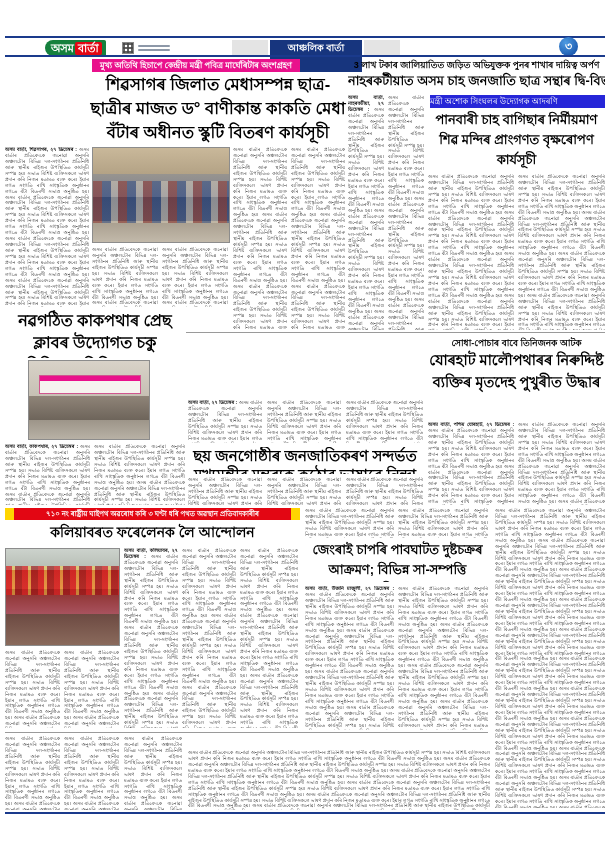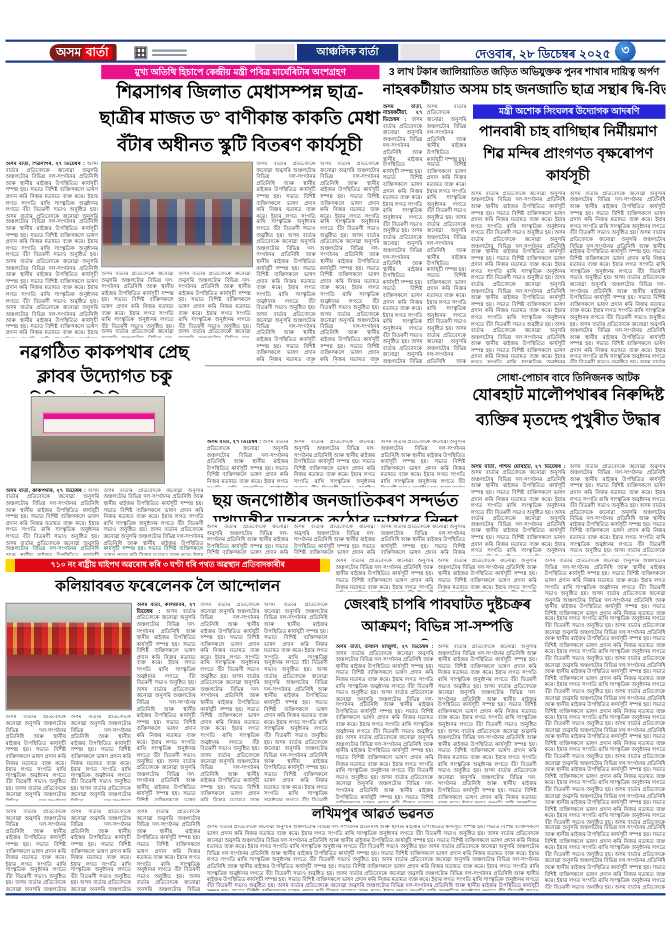--- a/index.html
+++ b/index.html
@@ -6,35 +6,35 @@
   body{width:610px;height:862px;position:relative;font-family:"Liberation Sans","DejaVu Sans",sans-serif;}
   #page{position:absolute;left:0;top:0;width:610px;height:862px;background:#fff;overflow:hidden;}
   .abs{position:absolute;box-sizing:border-box;}
   .rule{background:#1a3a8c;}
   .grayrule{background:#9a9a9a;}
   .col{font-size:4.8px;line-height:1.24;text-align:justify;color:#222;overflow:hidden;word-break:break-word;}
   .dateline{font-weight:bold;color:#000;}
   .hl{font-weight:bold;color:#000;text-align:center;overflow:hidden;}
   .kickertext{font-weight:bold;color:#000;text-align:center;overflow:hidden;}
   .photo{border:1px solid #8c8c8c;overflow:hidden;}
-  .masthead{background:#7f1d1d;color:#fff;font-weight:bold;font-size:11px;line-height:16px;
+  .masthead{background:#15803d;color:#fff;font-weight:bold;font-size:11px;line-height:16px;
     padding:0 4px 0 6px;border-radius:9px 2px 2px 9px;display:flex;align-items:center;gap:1px;}
   .m2{background:#e30613;color:#fff;padding:0 3px;border-radius:2px;line-height:13px;font-size:11px;}
   .qr{width:12px;height:12px;border:1px solid #888;
       background:
         repeating-linear-gradient(0deg,rgba(70,70,70,.85) 0 2px,transparent 2px 4px),
         repeating-linear-gradient(90deg,rgba(70,70,70,.85) 0 2px,#fff 2px 4px);}
   .weblines i{display:block;width:32px;height:2px;background:#8d98a8;margin:2px 0;border-radius:1px;}
   .graybox{background:#e4e4e4;}
   .sectionbox{background:#17357e;color:#fff;font-weight:bold;font-size:9.5px;text-align:center;line-height:16px;}
   .datetext{color:#0e2a6e;font-weight:bold;font-size:11px;text-align:right;}
   .pagecircle{width:19px;height:19px;border-radius:50%;background:radial-gradient(circle at 35% 30%,#4e9be2,#0d47a1);
       color:#fff;font-weight:bold;font-size:11px;text-align:center;line-height:19px;}
   .magkicker{background:#e9118c;color:#fff;font-weight:bold;font-size:8.2px;text-align:center;line-height:13px;overflow:hidden;}
-  .bluekicker{background:#2626d8;color:#fff;font-weight:bold;font-size:8.2px;text-align:center;line-height:13px;overflow:hidden;}
+  .bluekicker{background:#2626d8;color:#fff;font-weight:normal;font-size:8.2px;text-align:left;line-height:13px;overflow:hidden;}
   .redstrip{background:linear-gradient(90deg,#ffd500 0 9px,#e30613 9px calc(100% - 9px),#ffd500 calc(100% - 9px));
       color:#fff;font-weight:bold;font-size:7px;text-align:center;line-height:12px;overflow:hidden;}
   .banner{position:absolute;left:8%;top:18%;width:84%;height:22%;background:#f6f3ef;border:1px solid #d0568f;}
   .banner:before{content:"";position:absolute;left:0;top:0;width:100%;height:30%;background:#e9118c;}
 </style>
 </head>
 <body>
 
 <div id="page">
 
@@ -44,29 +44,28 @@
     <span>অসম</span>
       <span class="m2">বাৰ্তা</span>
   </div>
   <div class="abs qr" style="left:122px;top:42px"></div>
   <div class="abs weblines" style="left:138px;top:43px">
       <i></i>
       <i></i>
     </div>
 
   <div class="abs graybox" style="left:232px;top:40px;width:36px;height:15px"></div>
-  <div class="abs sectionbox" style="left:270px;top:40px;width:92px;height:16px">আঞ্চলিক বাৰ্তা</div>
+  <div class="abs sectionbox" style="left:270px;top:40px;width:92px;height:32px">আঞ্চলিক বাৰ্তা</div>
   <div class="abs graybox" style="left:364px;top:40px;width:36px;height:15px"></div>
 
-  <div class="abs datetext" style="left:405px;top:41px;width:150px">দেওবাৰ, ২৮ ডিচেম্বৰ ২০২৫</div>
   <div class="abs pagecircle" style="left:559px;top:37px">৩</div>
 
   <div class="abs rule" style="left:5px;top:55px;width:600px;height:1.5px"></div>
 
-  <div class="abs magkicker" style="left:92px;top:58.5px;width:253px;height:13px">মুখ্য অতিথি হিচাপে কেন্দ্ৰীয় মন্ত্ৰী পবিত্ৰ মাৰ্ঘেৰিটাৰ অংশগ্ৰহণ</div>
+  <div class="abs magkicker" style="left:92px;top:58.5px;width:208px;height:13px">মুখ্য অতিথি হিচাপে কেন্দ্ৰীয় মন্ত্ৰী পবিত্ৰ মাৰ্ঘেৰিটাৰ অংশগ্ৰহণ</div>
   <div class="abs hl" style="left:88px;top:73px;width:260px;height:72px;font-size:16.5px;line-height:1.45">শিৱসাগৰ জিলাত মেধাসম্পন্ন ছাত্ৰ-ছাত্ৰীৰ মাজত ড° বাণীকান্ত কাকতি মেধা বঁটাৰ অধীনত স্কুটি বিতৰণ কাৰ্যসূচী সম্পন্ন</div>
 
   <div class="abs photo" style="left:92px;top:147px;width:138px;height:96px;
       background:linear-gradient(180deg,#c9b89a 0%,#b3a285 28%,#97948f 28%,#7d8090 52%,#45506a 52%,#5d6374 78%,#a89e8e 78%,#c2b9aa 100%);">
     <div style="position:absolute;left:0;top:35%;width:100%;height:45%;
         background:repeating-linear-gradient(90deg,rgba(140,50,45,.55) 0 9px,rgba(40,70,130,.5) 9px 18px,rgba(220,210,190,.45) 18px 25px);"></div>
   </div>
 
   <div class="abs col" style="left:5px;top:147px;width:84px;height:160px">
     <span class="dateline">অসম বাৰ্তা, শিৱসাগৰ, ২৭ ডিচেম্বৰ :</span> <span>অসম বাৰ্তাৰ প্ৰতিবেদকে জনোৱা অনুসৰি অঞ্চলটোৰ বিভিন্ন দল-সংগঠনৰ প্ৰতিনিধি আৰু স্থানীয় ৰাইজৰ উপস্থিতিত কাৰ্যসূচী সম্পন্ন হয়। সভাত বিশিষ্ট ব্যক্তিসকলে ভাষণ প্ৰদান কৰি নিজৰ মতামত ব্যক্ত কৰে। ইয়াৰ লগত সংগতি ৰাখি সাংস্কৃতিক অনুষ্ঠানৰ লগতে বঁটা বিতৰণী সভাও অনুষ্ঠিত হয়। অসম বাৰ্তাৰ প্ৰতিবেদকে জনোৱা অনুসৰি অঞ্চলটোৰ বিভিন্ন দল-সংগঠনৰ প্ৰতিনিধি আৰু স্থানীয় ৰাইজৰ উপস্থিতিত কাৰ্যসূচী সম্পন্ন হয়। সভাত বিশিষ্ট ব্যক্তিসকলে ভাষণ প্ৰদান কৰি নিজৰ মতামত ব্যক্ত কৰে। ইয়াৰ লগত সংগতি ৰাখি সাংস্কৃতিক অনুষ্ঠানৰ লগতে বঁটা বিতৰণী সভাও অনুষ্ঠিত হয়। অসম বাৰ্তাৰ প্ৰতিবেদকে জনোৱা অনুসৰি অঞ্চলটোৰ বিভিন্ন দল-সংগঠনৰ প্ৰতিনিধি আৰু স্থানীয় ৰাইজৰ উপস্থিতিত কাৰ্যসূচী সম্পন্ন হয়। সভাত বিশিষ্ট ব্যক্তিসকলে ভাষণ প্ৰদান কৰি নিজৰ মতামত ব্যক্ত কৰে। ইয়াৰ লগত সংগতি ৰাখি সাংস্কৃতিক অনুষ্ঠানৰ লগতে বঁটা বিতৰণী সভাও অনুষ্ঠিত হয়। অসম বাৰ্তাৰ প্ৰতিবেদকে জনোৱা অনুসৰি অঞ্চলটোৰ বিভিন্ন দল-সংগঠনৰ প্ৰতিনিধি আৰু স্থানীয় ৰাইজৰ উপস্থিতিত কাৰ্যসূচী সম্পন্ন হয়। সভাত বিশিষ্ট ব্যক্তিসকলে ভাষণ প্ৰদান কৰি নিজৰ মতামত ব্যক্ত কৰে। ইয়াৰ লগত সংগতি ৰাখি সাংস্কৃতিক অনুষ্ঠানৰ লগতে বঁটা বিতৰণী সভাও অনুষ্ঠিত হয়। অসম বাৰ্তাৰ প্ৰতিবেদকে জনোৱা অনুসৰি অঞ্চলটোৰ বিভিন্ন দল-সংগঠনৰ প্ৰতিনিধি আৰু স্থানীয় ৰাইজৰ উপস্থিতিত কাৰ্যসূচী সম্পন্ন হয়। সভাত বিশিষ্ট ব্যক্তিসকলে ভাষণ প্ৰদান কৰি নিজৰ মতামত ব্যক্ত কৰে। ইয়াৰ লগত সংগতি ৰাখি সাংস্কৃতিক অনুষ্ঠানৰ লগতে বঁটা বিতৰণী সভাও অনুষ্ঠিত হয়। অসম বাৰ্তাৰ প্ৰতিবেদকে জনোৱা অনুসৰি অঞ্চলটোৰ বিভিন্ন দল-সংগঠনৰ প্ৰতিনিধি আৰু স্থানীয় ৰাইজৰ উপস্থিতিত কাৰ্যসূচী সম্পন্ন হয়। সভাত বিশিষ্ট ব্যক্তিসকলে ভাষণ প্ৰদান কৰি নিজৰ মতামত ব্যক্ত কৰে। ইয়াৰ লগত সংগতি ৰাখি সাংস্কৃতিক অনুষ্ঠানৰ লগতে বঁটা বিতৰণী সভাও অনুষ্ঠিত হয়। </span>
@@ -146,17 +145,16 @@
   </div>
   <div class="abs col" style="left:398px;top:586px;width:90px;height:144px"><span>অসম বাৰ্তাৰ প্ৰতিবেদকে জনোৱা অনুসৰি অঞ্চলটোৰ বিভিন্ন দল-সংগঠনৰ প্ৰতিনিধি আৰু স্থানীয় ৰাইজৰ উপস্থিতিত কাৰ্যসূচী সম্পন্ন হয়। সভাত বিশিষ্ট ব্যক্তিসকলে ভাষণ প্ৰদান কৰি নিজৰ মতামত ব্যক্ত কৰে। ইয়াৰ লগত সংগতি ৰাখি সাংস্কৃতিক অনুষ্ঠানৰ লগতে বঁটা বিতৰণী সভাও অনুষ্ঠিত হয়। অসম বাৰ্তাৰ প্ৰতিবেদকে জনোৱা অনুসৰি অঞ্চলটোৰ বিভিন্ন দল-সংগঠনৰ প্ৰতিনিধি আৰু স্থানীয় ৰাইজৰ উপস্থিতিত কাৰ্যসূচী সম্পন্ন হয়। সভাত বিশিষ্ট ব্যক্তিসকলে ভাষণ প্ৰদান কৰি নিজৰ মতামত ব্যক্ত কৰে। ইয়াৰ লগত সংগতি ৰাখি সাংস্কৃতিক অনুষ্ঠানৰ লগতে বঁটা বিতৰণী সভাও অনুষ্ঠিত হয়। অসম বাৰ্তাৰ প্ৰতিবেদকে জনোৱা অনুসৰি অঞ্চলটোৰ বিভিন্ন দল-সংগঠনৰ প্ৰতিনিধি আৰু স্থানীয় ৰাইজৰ উপস্থিতিত কাৰ্যসূচী সম্পন্ন হয়। সভাত বিশিষ্ট ব্যক্তিসকলে ভাষণ প্ৰদান কৰি নিজৰ মতামত ব্যক্ত কৰে। ইয়াৰ লগত সংগতি ৰাখি সাংস্কৃতিক অনুষ্ঠানৰ লগতে বঁটা বিতৰণী সভাও অনুষ্ঠিত হয়। অসম বাৰ্তাৰ প্ৰতিবেদকে জনোৱা অনুসৰি অঞ্চলটোৰ বিভিন্ন দল-সংগঠনৰ প্ৰতিনিধি আৰু স্থানীয় ৰাইজৰ উপস্থিতিত কাৰ্যসূচী সম্পন্ন হয়। সভাত বিশিষ্ট ব্যক্তিসকলে ভাষণ প্ৰদান কৰি নিজৰ মতামত ব্যক্ত কৰে। ইয়াৰ লগত সংগতি ৰাখি সাংস্কৃতিক অনুষ্ঠানৰ লগতে বঁটা বিতৰণী সভাও অনুষ্ঠিত হয়। অসম বাৰ্তাৰ প্ৰতিবেদকে জনোৱা অনুসৰি অঞ্চলটোৰ বিভিন্ন দল-সংগঠনৰ প্ৰতিনিধি আৰু স্থানীয় ৰাইজৰ উপস্থিতিত কাৰ্যসূচী সম্পন্ন হয়। সভাত বিশিষ্ট ব্যক্তিসকলে ভাষণ প্ৰদান কৰি নিজৰ মতামত ব্যক্ত কৰে। ইয়াৰ লগত সংগতি ৰাখি সাংস্কৃতিক অনুষ্ঠানৰ লগতে বঁটা বিতৰণী সভাও অনুষ্ঠিত হয়। অসম বাৰ্তাৰ প্ৰতিবেদকে জনোৱা অনুসৰি অঞ্চলটোৰ বিভিন্ন দল-সংগঠনৰ প্ৰতিনিধি আৰু স্থানীয় ৰাইজৰ উপস্থিতিত কাৰ্যসূচী সম্পন্ন হয়। সভাত বিশিষ্ট ব্যক্তিসকলে ভাষণ প্ৰদান কৰি নিজৰ মতামত ব্যক্ত কৰে। ইয়াৰ লগত সংগতি ৰাখি সাংস্কৃতিক অনুষ্ঠানৰ লগতে বঁটা বিতৰণী সভাও অনুষ্ঠিত হয়। </span></div>
 
   <div class="abs col" style="left:495px;top:508px;width:110px;height:300px"><span>অসম বাৰ্তাৰ প্ৰতিবেদকে জনোৱা অনুসৰি অঞ্চলটোৰ বিভিন্ন দল-সংগঠনৰ প্ৰতিনিধি আৰু স্থানীয় ৰাইজৰ উপস্থিতিত কাৰ্যসূচী সম্পন্ন হয়। সভাত বিশিষ্ট ব্যক্তিসকলে ভাষণ প্ৰদান কৰি নিজৰ মতামত ব্যক্ত কৰে। ইয়াৰ লগত সংগতি ৰাখি সাংস্কৃতিক অনুষ্ঠানৰ লগতে বঁটা বিতৰণী সভাও অনুষ্ঠিত হয়। অসম বাৰ্তাৰ প্ৰতিবেদকে জনোৱা অনুসৰি অঞ্চলটোৰ বিভিন্ন দল-সংগঠনৰ প্ৰতিনিধি আৰু স্থানীয় ৰাইজৰ উপস্থিতিত কাৰ্যসূচী সম্পন্ন হয়। সভাত বিশিষ্ট ব্যক্তিসকলে ভাষণ প্ৰদান কৰি নিজৰ মতামত ব্যক্ত কৰে। ইয়াৰ লগত সংগতি ৰাখি সাংস্কৃতিক অনুষ্ঠানৰ লগতে বঁটা বিতৰণী সভাও অনুষ্ঠিত হয়। অসম বাৰ্তাৰ প্ৰতিবেদকে জনোৱা অনুসৰি অঞ্চলটোৰ বিভিন্ন দল-সংগঠনৰ প্ৰতিনিধি আৰু স্থানীয় ৰাইজৰ উপস্থিতিত কাৰ্যসূচী সম্পন্ন হয়। সভাত বিশিষ্ট ব্যক্তিসকলে ভাষণ প্ৰদান কৰি নিজৰ মতামত ব্যক্ত কৰে। ইয়াৰ লগত সংগতি ৰাখি সাংস্কৃতিক অনুষ্ঠানৰ লগতে বঁটা বিতৰণী সভাও অনুষ্ঠিত হয়। অসম বাৰ্তাৰ প্ৰতিবেদকে জনোৱা অনুসৰি অঞ্চলটোৰ বিভিন্ন দল-সংগঠনৰ প্ৰতিনিধি আৰু স্থানীয় ৰাইজৰ উপস্থিতিত কাৰ্যসূচী সম্পন্ন হয়। সভাত বিশিষ্ট ব্যক্তিসকলে ভাষণ প্ৰদান কৰি নিজৰ মতামত ব্যক্ত কৰে। ইয়াৰ লগত সংগতি ৰাখি সাংস্কৃতিক অনুষ্ঠানৰ লগতে বঁটা বিতৰণী সভাও অনুষ্ঠিত হয়। অসম বাৰ্তাৰ প্ৰতিবেদকে জনোৱা অনুসৰি অঞ্চলটোৰ বিভিন্ন দল-সংগঠনৰ প্ৰতিনিধি আৰু স্থানীয় ৰাইজৰ উপস্থিতিত কাৰ্যসূচী সম্পন্ন হয়। সভাত বিশিষ্ট ব্যক্তিসকলে ভাষণ প্ৰদান কৰি নিজৰ মতামত ব্যক্ত কৰে। ইয়াৰ লগত সংগতি ৰাখি সাংস্কৃতিক অনুষ্ঠানৰ লগতে বঁটা বিতৰণী সভাও অনুষ্ঠিত হয়। অসম বাৰ্তাৰ প্ৰতিবেদকে জনোৱা অনুসৰি অঞ্চলটোৰ বিভিন্ন দল-সংগঠনৰ প্ৰতিনিধি আৰু স্থানীয় ৰাইজৰ উপস্থিতিত কাৰ্যসূচী সম্পন্ন হয়। সভাত বিশিষ্ট ব্যক্তিসকলে ভাষণ প্ৰদান কৰি নিজৰ মতামত ব্যক্ত কৰে। ইয়াৰ লগত সংগতি ৰাখি সাংস্কৃতিক অনুষ্ঠানৰ লগতে বঁটা বিতৰণী সভাও অনুষ্ঠিত হয়। অসম বাৰ্তাৰ প্ৰতিবেদকে জনোৱা অনুসৰি অঞ্চলটোৰ বিভিন্ন দল-সংগঠনৰ প্ৰতিনিধি আৰু স্থানীয় ৰাইজৰ উপস্থিতিত কাৰ্যসূচী সম্পন্ন হয়। সভাত বিশিষ্ট ব্যক্তিসকলে ভাষণ প্ৰদান কৰি নিজৰ মতামত ব্যক্ত কৰে। ইয়াৰ লগত সংগতি ৰাখি সাংস্কৃতিক অনুষ্ঠানৰ লগতে বঁটা বিতৰণী সভাও অনুষ্ঠিত হয়। অসম বাৰ্তাৰ প্ৰতিবেদকে জনোৱা অনুসৰি অঞ্চলটোৰ বিভিন্ন দল-সংগঠনৰ প্ৰতিনিধি আৰু স্থানীয় ৰাইজৰ উপস্থিতিত কাৰ্যসূচী সম্পন্ন হয়। সভাত বিশিষ্ট ব্যক্তিসকলে ভাষণ প্ৰদান কৰি নিজৰ মতামত ব্যক্ত কৰে। ইয়াৰ লগত সংগতি ৰাখি সাংস্কৃতিক অনুষ্ঠানৰ লগতে বঁটা বিতৰণী সভাও অনুষ্ঠিত হয়। অসম বাৰ্তাৰ প্ৰতিবেদকে জনোৱা অনুসৰি অঞ্চলটোৰ বিভিন্ন দল-সংগঠনৰ প্ৰতিনিধি আৰু স্থানীয় ৰাইজৰ উপস্থিতিত কাৰ্যসূচী সম্পন্ন হয়। সভাত বিশিষ্ট ব্যক্তিসকলে ভাষণ প্ৰদান কৰি নিজৰ মতামত ব্যক্ত কৰে। ইয়াৰ লগত সংগতি ৰাখি সাংস্কৃতিক অনুষ্ঠানৰ লগতে বঁটা বিতৰণী সভাও অনুষ্ঠিত হয়। অসম বাৰ্তাৰ প্ৰতিবেদকে জনোৱা অনুসৰি অঞ্চলটোৰ বিভিন্ন দল-সংগঠনৰ প্ৰতিনিধি আৰু স্থানীয় ৰাইজৰ উপস্থিতিত কাৰ্যসূচী সম্পন্ন হয়। সভাত বিশিষ্ট ব্যক্তিসকলে ভাষণ প্ৰদান কৰি নিজৰ মতামত ব্যক্ত কৰে। ইয়াৰ লগত সংগতি ৰাখি সাংস্কৃতিক অনুষ্ঠানৰ লগতে বঁটা বিতৰণী সভাও অনুষ্ঠিত হয়। অসম বাৰ্তাৰ প্ৰতিবেদকে জনোৱা অনুসৰি অঞ্চলটোৰ বিভিন্ন দল-সংগঠনৰ প্ৰতিনিধি আৰু স্থানীয় ৰাইজৰ উপস্থিতিত কাৰ্যসূচী সম্পন্ন হয়। সভাত বিশিষ্ট ব্যক্তিসকলে ভাষণ প্ৰদান কৰি নিজৰ মতামত ব্যক্ত কৰে। ইয়াৰ লগত সংগতি ৰাখি সাংস্কৃতিক অনুষ্ঠানৰ লগতে বঁটা বিতৰণী সভাও অনুষ্ঠিত হয়। অসম বাৰ্তাৰ প্ৰতিবেদকে জনোৱা অনুসৰি অঞ্চলটোৰ বিভিন্ন দল-সংগঠনৰ প্ৰতিনিধি আৰু স্থানীয় ৰাইজৰ উপস্থিতিত কাৰ্যসূচী সম্পন্ন হয়। সভাত বিশিষ্ট ব্যক্তিসকলে ভাষণ প্ৰদান কৰি নিজৰ মতামত ব্যক্ত কৰে। ইয়াৰ লগত সংগতি ৰাখি সাংস্কৃতিক অনুষ্ঠানৰ লগতে বঁটা বিতৰণী সভাও অনুষ্ঠিত হয়। </span></div>
 
   <div class="abs grayrule" style="left:5px;top:732px;width:483px;height:1px"></div>
   <div class="abs col" style="left:5px;top:736px;width:55px;height:74px"><span>অসম বাৰ্তাৰ প্ৰতিবেদকে জনোৱা অনুসৰি অঞ্চলটোৰ বিভিন্ন দল-সংগঠনৰ প্ৰতিনিধি আৰু স্থানীয় ৰাইজৰ উপস্থিতিত কাৰ্যসূচী সম্পন্ন হয়। সভাত বিশিষ্ট ব্যক্তিসকলে ভাষণ প্ৰদান কৰি নিজৰ মতামত ব্যক্ত কৰে। ইয়াৰ লগত সংগতি ৰাখি সাংস্কৃতিক অনুষ্ঠানৰ লগতে বঁটা বিতৰণী সভাও অনুষ্ঠিত হয়। অসম বাৰ্তাৰ প্ৰতিবেদকে জনোৱা অনুসৰি অঞ্চলটোৰ বিভিন্ন দল-সংগঠনৰ প্ৰতিনিধি আৰু স্থানীয় ৰাইজৰ উপস্থিতিত কাৰ্যসূচী সম্পন্ন হয়। সভাত বিশিষ্ট ব্যক্তিসকলে ভাষণ প্ৰদান কৰি নিজৰ মতামত ব্যক্ত কৰে। ইয়াৰ লগত সংগতি ৰাখি সাংস্কৃতিক অনুষ্ঠানৰ লগতে বঁটা বিতৰণী সভাও অনুষ্ঠিত হয়। অসম বাৰ্তাৰ প্ৰতিবেদকে জনোৱা অনুসৰি অঞ্চলটোৰ বিভিন্ন দল-সংগঠনৰ প্ৰতিনিধি আৰু স্থানীয় ৰাইজৰ উপস্থিতিত কাৰ্যসূচী সম্পন্ন হয়। সভাত বিশিষ্ট ব্যক্তিসকলে ভাষণ প্ৰদান কৰি নিজৰ মতামত ব্যক্ত কৰে। ইয়াৰ লগত সংগতি ৰাখি সাংস্কৃতিক অনুষ্ঠানৰ লগতে বঁটা বিতৰণী সভাও অনুষ্ঠিত হয়। </span></div>
   <div class="abs col" style="left:64px;top:736px;width:55px;height:74px"><span>অসম বাৰ্তাৰ প্ৰতিবেদকে জনোৱা অনুসৰি অঞ্চলটোৰ বিভিন্ন দল-সংগঠনৰ প্ৰতিনিধি আৰু স্থানীয় ৰাইজৰ উপস্থিতিত কাৰ্যসূচী সম্পন্ন হয়। সভাত বিশিষ্ট ব্যক্তিসকলে ভাষণ প্ৰদান কৰি নিজৰ মতামত ব্যক্ত কৰে। ইয়াৰ লগত সংগতি ৰাখি সাংস্কৃতিক অনুষ্ঠানৰ লগতে বঁটা বিতৰণী সভাও অনুষ্ঠিত হয়। অসম বাৰ্তাৰ প্ৰতিবেদকে জনোৱা অনুসৰি অঞ্চলটোৰ বিভিন্ন দল-সংগঠনৰ প্ৰতিনিধি আৰু স্থানীয় ৰাইজৰ উপস্থিতিত কাৰ্যসূচী সম্পন্ন হয়। সভাত বিশিষ্ট ব্যক্তিসকলে ভাষণ প্ৰদান কৰি নিজৰ মতামত ব্যক্ত কৰে। ইয়াৰ লগত সংগতি ৰাখি সাংস্কৃতিক অনুষ্ঠানৰ লগতে বঁটা বিতৰণী সভাও অনুষ্ঠিত হয়। অসম বাৰ্তাৰ প্ৰতিবেদকে জনোৱা অনুসৰি অঞ্চলটোৰ বিভিন্ন দল-সংগঠনৰ প্ৰতিনিধি আৰু স্থানীয় ৰাইজৰ উপস্থিতিত কাৰ্যসূচী সম্পন্ন হয়। সভাত বিশিষ্ট ব্যক্তিসকলে ভাষণ প্ৰদান কৰি নিজৰ মতামত ব্যক্ত কৰে। ইয়াৰ লগত সংগতি ৰাখি সাংস্কৃতিক অনুষ্ঠানৰ লগতে বঁটা বিতৰণী সভাও অনুষ্ঠিত হয়। </span></div>
   <div class="abs col" style="left:124px;top:736px;width:58px;height:74px"><span>অসম বাৰ্তাৰ প্ৰতিবেদকে জনোৱা অনুসৰি অঞ্চলটোৰ বিভিন্ন দল-সংগঠনৰ প্ৰতিনিধি আৰু স্থানীয় ৰাইজৰ উপস্থিতিত কাৰ্যসূচী সম্পন্ন হয়। সভাত বিশিষ্ট ব্যক্তিসকলে ভাষণ প্ৰদান কৰি নিজৰ মতামত ব্যক্ত কৰে। ইয়াৰ লগত সংগতি ৰাখি সাংস্কৃতিক অনুষ্ঠানৰ লগতে বঁটা বিতৰণী সভাও অনুষ্ঠিত হয়। অসম বাৰ্তাৰ প্ৰতিবেদকে জনোৱা অনুসৰি অঞ্চলটোৰ বিভিন্ন দল-সংগঠনৰ প্ৰতিনিধি আৰু স্থানীয় ৰাইজৰ উপস্থিতিত কাৰ্যসূচী সম্পন্ন হয়। সভাত বিশিষ্ট ব্যক্তিসকলে ভাষণ প্ৰদান কৰি নিজৰ মতামত ব্যক্ত কৰে। ইয়াৰ লগত সংগতি ৰাখি সাংস্কৃতিক অনুষ্ঠানৰ লগতে বঁটা বিতৰণী সভাও অনুষ্ঠিত হয়। অসম বাৰ্তাৰ প্ৰতিবেদকে জনোৱা অনুসৰি অঞ্চলটোৰ বিভিন্ন দল-সংগঠনৰ প্ৰতিনিধি আৰু স্থানীয় ৰাইজৰ উপস্থিতিত কাৰ্যসূচী সম্পন্ন হয়। সভাত বিশিষ্ট ব্যক্তিসকলে ভাষণ প্ৰদান কৰি নিজৰ মতামত ব্যক্ত কৰে। ইয়াৰ লগত সংগতি ৰাখি সাংস্কৃতিক অনুষ্ঠানৰ লগতে বঁটা বিতৰণী সভাও অনুষ্ঠিত হয়। </span></div>
 
-  <div class="abs hl" style="left:188px;top:733px;width:302px;height:15px;font-size:12px;line-height:15px">লখিমপুৰ আৱৰ্ত ভৱনত</div>
   <div class="abs col" style="left:188px;top:750px;width:302px;height:60px"><span>অসম বাৰ্তাৰ প্ৰতিবেদকে জনোৱা অনুসৰি অঞ্চলটোৰ বিভিন্ন দল-সংগঠনৰ প্ৰতিনিধি আৰু স্থানীয় ৰাইজৰ উপস্থিতিত কাৰ্যসূচী সম্পন্ন হয়। সভাত বিশিষ্ট ব্যক্তিসকলে ভাষণ প্ৰদান কৰি নিজৰ মতামত ব্যক্ত কৰে। ইয়াৰ লগত সংগতি ৰাখি সাংস্কৃতিক অনুষ্ঠানৰ লগতে বঁটা বিতৰণী সভাও অনুষ্ঠিত হয়। অসম বাৰ্তাৰ প্ৰতিবেদকে জনোৱা অনুসৰি অঞ্চলটোৰ বিভিন্ন দল-সংগঠনৰ প্ৰতিনিধি আৰু স্থানীয় ৰাইজৰ উপস্থিতিত কাৰ্যসূচী সম্পন্ন হয়। সভাত বিশিষ্ট ব্যক্তিসকলে ভাষণ প্ৰদান কৰি নিজৰ মতামত ব্যক্ত কৰে। ইয়াৰ লগত সংগতি ৰাখি সাংস্কৃতিক অনুষ্ঠানৰ লগতে বঁটা বিতৰণী সভাও অনুষ্ঠিত হয়। অসম বাৰ্তাৰ প্ৰতিবেদকে জনোৱা অনুসৰি অঞ্চলটোৰ বিভিন্ন দল-সংগঠনৰ প্ৰতিনিধি আৰু স্থানীয় ৰাইজৰ উপস্থিতিত কাৰ্যসূচী সম্পন্ন হয়। সভাত বিশিষ্ট ব্যক্তিসকলে ভাষণ প্ৰদান কৰি নিজৰ মতামত ব্যক্ত কৰে। ইয়াৰ লগত সংগতি ৰাখি সাংস্কৃতিক অনুষ্ঠানৰ লগতে বঁটা বিতৰণী সভাও অনুষ্ঠিত হয়। অসম বাৰ্তাৰ প্ৰতিবেদকে জনোৱা অনুসৰি অঞ্চলটোৰ বিভিন্ন দল-সংগঠনৰ প্ৰতিনিধি আৰু স্থানীয় ৰাইজৰ উপস্থিতিত কাৰ্যসূচী সম্পন্ন হয়। সভাত বিশিষ্ট ব্যক্তিসকলে ভাষণ প্ৰদান কৰি নিজৰ মতামত ব্যক্ত কৰে। ইয়াৰ লগত সংগতি ৰাখি সাংস্কৃতিক অনুষ্ঠানৰ লগতে বঁটা বিতৰণী সভাও অনুষ্ঠিত হয়। অসম বাৰ্তাৰ প্ৰতিবেদকে জনোৱা অনুসৰি অঞ্চলটোৰ বিভিন্ন দল-সংগঠনৰ প্ৰতিনিধি আৰু স্থানীয় ৰাইজৰ উপস্থিতিত কাৰ্যসূচী সম্পন্ন হয়। সভাত বিশিষ্ট ব্যক্তিসকলে ভাষণ প্ৰদান কৰি নিজৰ মতামত ব্যক্ত কৰে। ইয়াৰ লগত সংগতি ৰাখি সাংস্কৃতিক অনুষ্ঠানৰ লগতে বঁটা বিতৰণী সভাও অনুষ্ঠিত হয়। অসম বাৰ্তাৰ প্ৰতিবেদকে জনোৱা অনুসৰি অঞ্চলটোৰ বিভিন্ন দল-সংগঠনৰ প্ৰতিনিধি আৰু স্থানীয় ৰাইজৰ উপস্থিতিত কাৰ্যসূচী সম্পন্ন হয়। সভাত বিশিষ্ট ব্যক্তিসকলে ভাষণ প্ৰদান কৰি নিজৰ মতামত ব্যক্ত কৰে। ইয়াৰ লগত সংগতি ৰাখি সাংস্কৃতিক অনুষ্ঠানৰ লগতে বঁটা বিতৰণী সভাও অনুষ্ঠিত হয়। অসম বাৰ্তাৰ প্ৰতিবেদকে জনোৱা অনুসৰি অঞ্চলটোৰ বিভিন্ন দল-সংগঠনৰ প্ৰতিনিধি আৰু স্থানীয় ৰাইজৰ উপস্থিতিত কাৰ্যসূচী সম্পন্ন হয়। সভাত বিশিষ্ট ব্যক্তিসকলে ভাষণ প্ৰদান কৰি নিজৰ মতামত ব্যক্ত কৰে। ইয়াৰ লগত সংগতি ৰাখি সাংস্কৃতিক অনুষ্ঠানৰ লগতে বঁটা বিতৰণী সভাও অনুষ্ঠিত হয়। অসম বাৰ্তাৰ প্ৰতিবেদকে জনোৱা অনুসৰি অঞ্চলটোৰ বিভিন্ন দল-সংগঠনৰ প্ৰতিনিধি আৰু স্থানীয় ৰাইজৰ উপস্থিতিত কাৰ্যসূচী সম্পন্ন হয়। সভাত বিশিষ্ট ব্যক্তিসকলে ভাষণ প্ৰদান কৰি নিজৰ মতামত ব্যক্ত কৰে। ইয়াৰ লগত সংগতি ৰাখি সাংস্কৃতিক অনুষ্ঠানৰ লগতে বঁটা বিতৰণী সভাও অনুষ্ঠিত হয়। </span></div>
 
   <div class="abs rule" style="left:5px;top:812px;width:600px;height:2px"></div>
 </div>
 
 </body></html>

